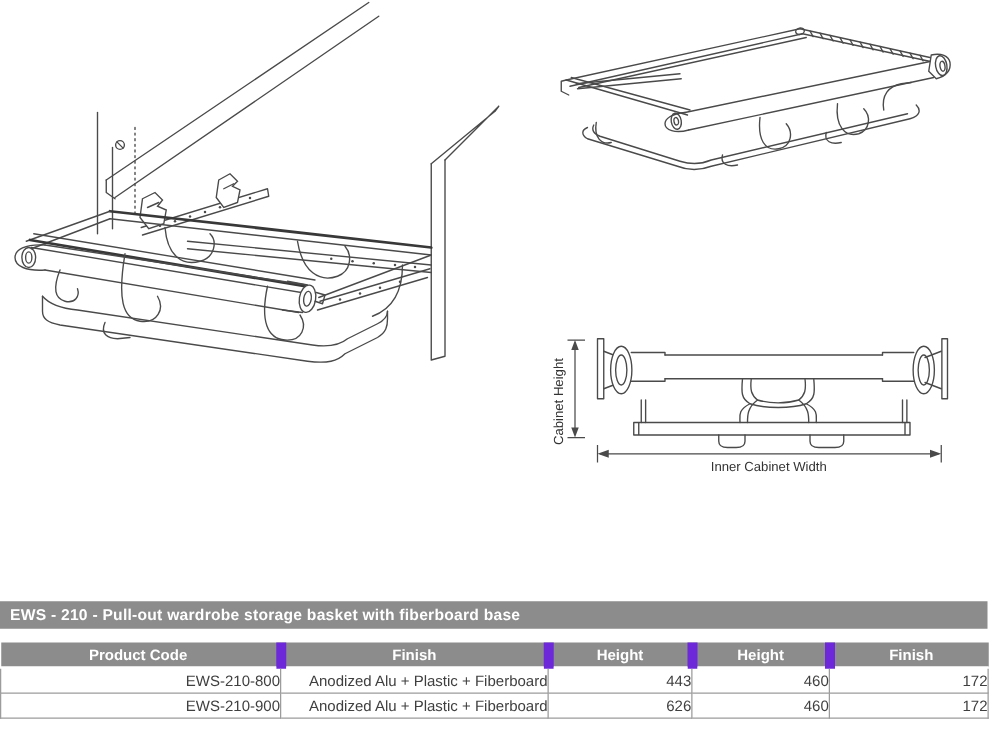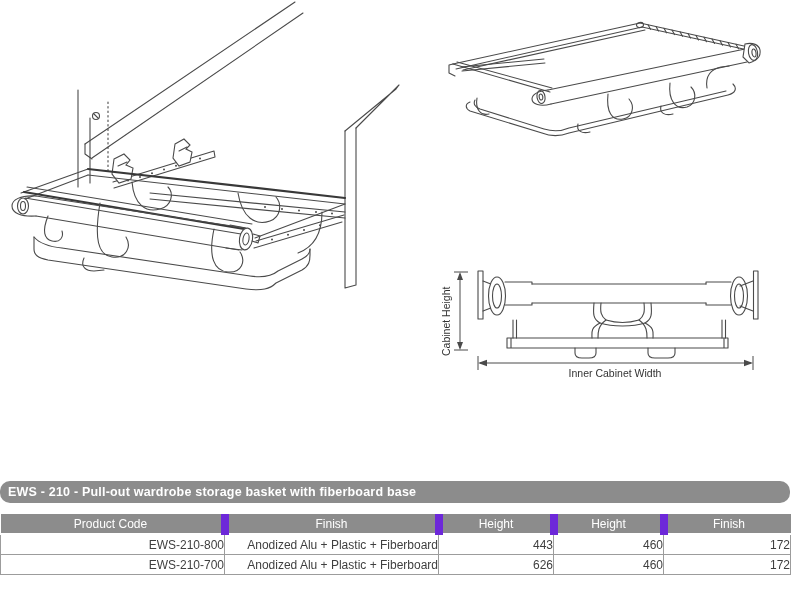--- a/index.html
+++ b/index.html
@@ -7,28 +7,28 @@
     width:800px;height:595px;position:relative;background:#fff;overflow:hidden;
     font-family:"Liberation Sans", sans-serif;
   }
   .drawing{position:absolute;}
   #installed-view{left:0;top:0;}
   #isometric-view{left:430px;top:0;}
   #front-view{left:430px;top:250px;}
   .title-bar{
     position:absolute;left:0;top:481px;width:790px;height:22px;box-sizing:border-box;
     background:#8c8c8c;color:#ffffff;font-size:12.5px;font-weight:bold;
-    line-height:22px;padding-left:8px;letter-spacing:.2px;border-radius:10px;
+    line-height:22px;padding-left:8px;letter-spacing:.2px;
   }
   table.spec{
     position:absolute;left:0;top:514px;width:790px;border-collapse:collapse;
     table-layout:fixed;font-size:12px;
   }
   table.spec th{
-    background:#8c8c8c;color:#fff;font-weight:normal;height:19px;padding:0;
+    background:#8c8c8c;color:#fff;font-weight:bold;height:19px;padding:0;
     border:0;border-bottom:2px solid #fff;
   }
   table.spec th + th{border-left:8px solid #6d28d9;}
   table.spec td{
     border:1px solid #9c9c9c;color:#3f3f3f;text-align:right;height:19px;padding:0;
     background:#fff;
   }
   svg{display:block;}
   svg *{vector-effect:non-scaling-stroke;}
   .ln{fill:none;stroke:#4a4a4a;stroke-width:1.1;stroke-linecap:round;stroke-linejoin:round;}
@@ -219,20 +219,20 @@
   </thead>
   <tbody>
     <tr>
       <td>EWS-210-800</td>
       <td>Anodized Alu + Plastic + Fiberboard</td>
       <td>443</td>
       <td>460</td>
       <td>172</td>
     </tr>
     <tr>
-      <td>EWS-210-700</td>
+      <td>EWS-210-900</td>
       <td>Anodized Alu + Plastic + Fiberboard</td>
       <td>626</td>
       <td>460</td>
       <td>172</td>
     </tr>
   </tbody>
 </table>
 
 </body></html>

